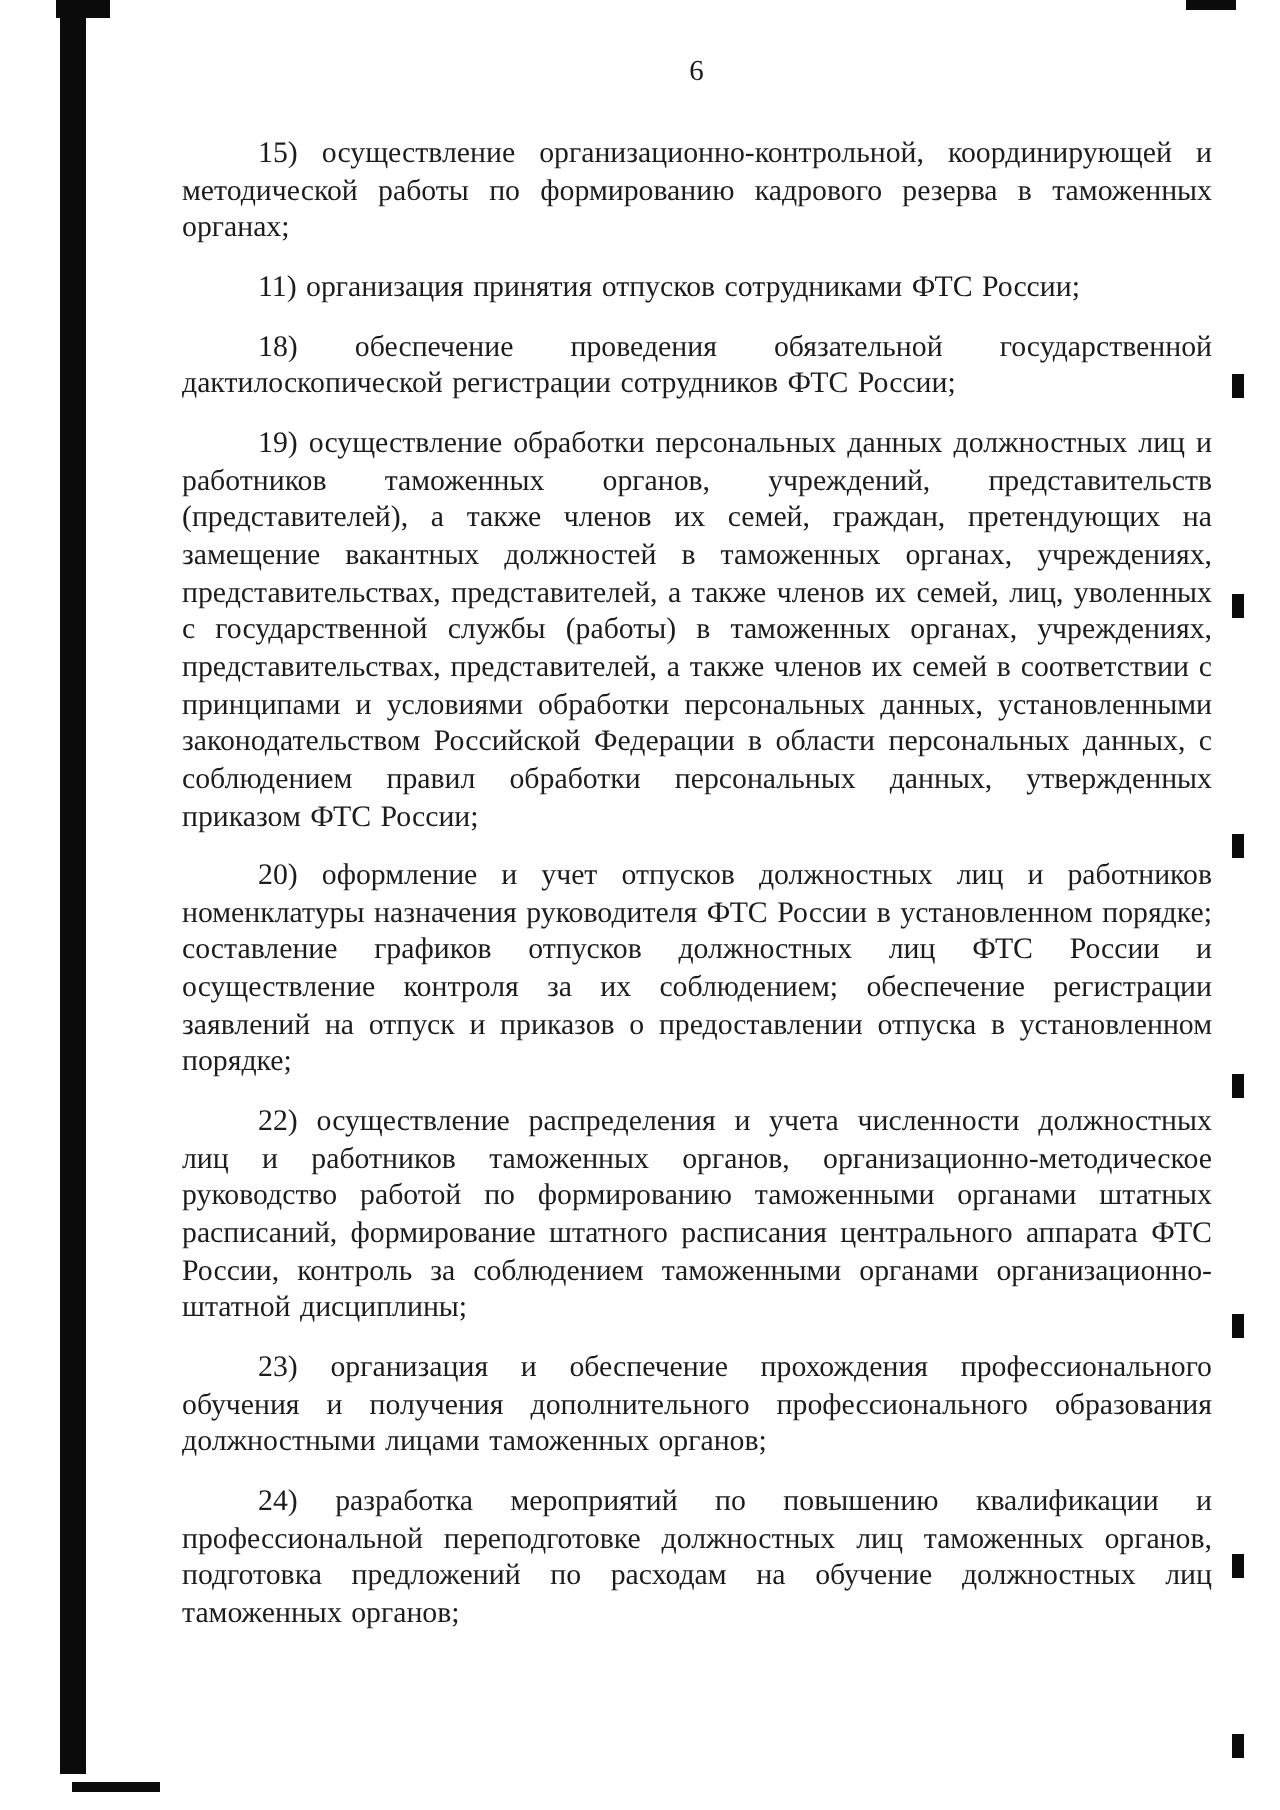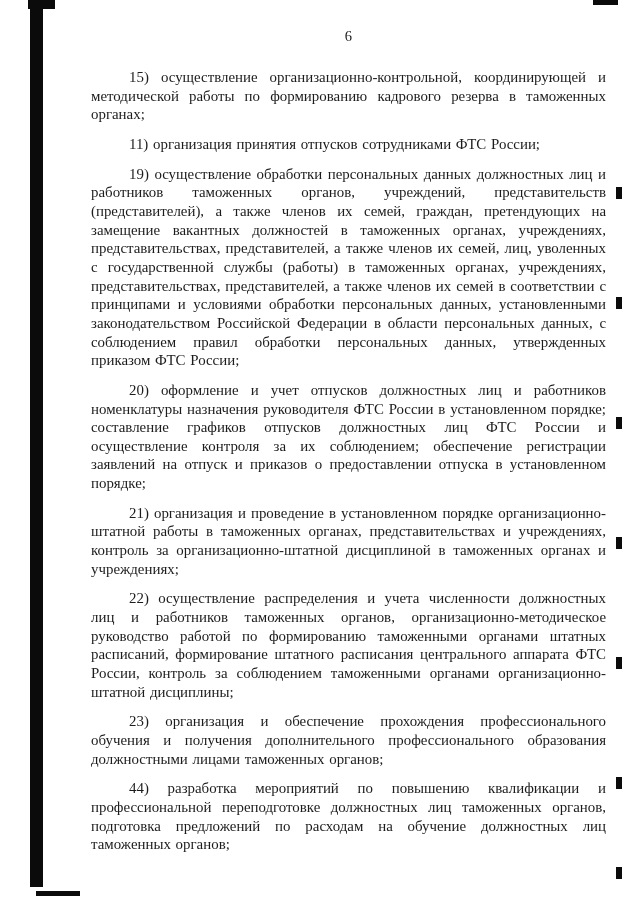--- a/index.html
+++ b/index.html
@@ -77,27 +77,27 @@
 
   <div class="page-number">6</div>
 
   <div class="text-block">
 
     <p class="para"><span>15)</span> <span>осуществление организационно-контрольной, координирующей и методической работы по формированию кадрового резерва в таможенных органах;</span></p>
 
 
     <p class="para"><span>11)</span> <span>организация принятия отпусков сотрудниками ФТС России;</span></p>
 
+    <p class="para"><span>18)</span> <span>обеспечение проведения обязательной государственной дактилоскопической регистрации сотрудников ФТС России;</span></p>
 
     <p class="para"><span>19)</span> <span>осуществление обработки персональных данных должностных лиц и работников таможенных органов, учреждений, представительств (представителей), а также членов их семей, граждан, претендующих на замещение вакантных должностей в таможенных органах, учреждениях, представительствах, представителей, а также членов их семей, лиц, уволенных с государственной службы (работы) в таможенных органах, учреждениях, представительствах, представителей, а также членов их семей в соответствии с принципами и условиями обработки персональных данных, установленными законодательством Российской Федерации в области персональных данных, с соблюдением правил обработки персональных данных, утвержденных приказом ФТС России;</span></p>
 
     <p class="para"><span>20)</span> <span>оформление и учет отпусков должностных лиц и работников номенклатуры назначения руководителя ФТС России в установленном порядке; составление графиков отпусков должностных лиц ФТС России и осуществление контроля за их соблюдением; обеспечение регистрации заявлений на отпуск и приказов о предоставлении отпуска в установленном порядке;</span></p>
 
-    <p class="para"><span>21)</span> <span>организация и проведение в установленном порядке организационно-штатной работы в таможенных органах, представительствах и учреждениях, контроль за организационно-штатной дисциплиной в таможенных органах и учреждениях;</span></p>
 
     <p class="para"><span>22)</span> <span>осуществление распределения и учета численности должностных лиц и работников таможенных органов, организационно-методическое руководство работой по формированию таможенными органами штатных расписаний, формирование штатного расписания центрального аппарата ФТС России, контроль за соблюдением таможенными органами организационно-штатной дисциплины;</span></p>
 
     <p class="para"><span>23)</span> <span>организация и обеспечение прохождения профессионального обучения и получения дополнительного профессионального образования должностными лицами таможенных органов;</span></p>
 
-    <p class="para"><span>44)</span> <span>разработка мероприятий по повышению квалификации и профессиональной переподготовке должностных лиц таможенных органов, подготовка предложений по расходам на обучение должностных лиц таможенных органов;</span></p>
+    <p class="para"><span>24)</span> <span>разработка мероприятий по повышению квалификации и профессиональной переподготовке должностных лиц таможенных органов, подготовка предложений по расходам на обучение должностных лиц таможенных органов;</span></p>
 
   </div>
 </div>
 
 </body></html>

